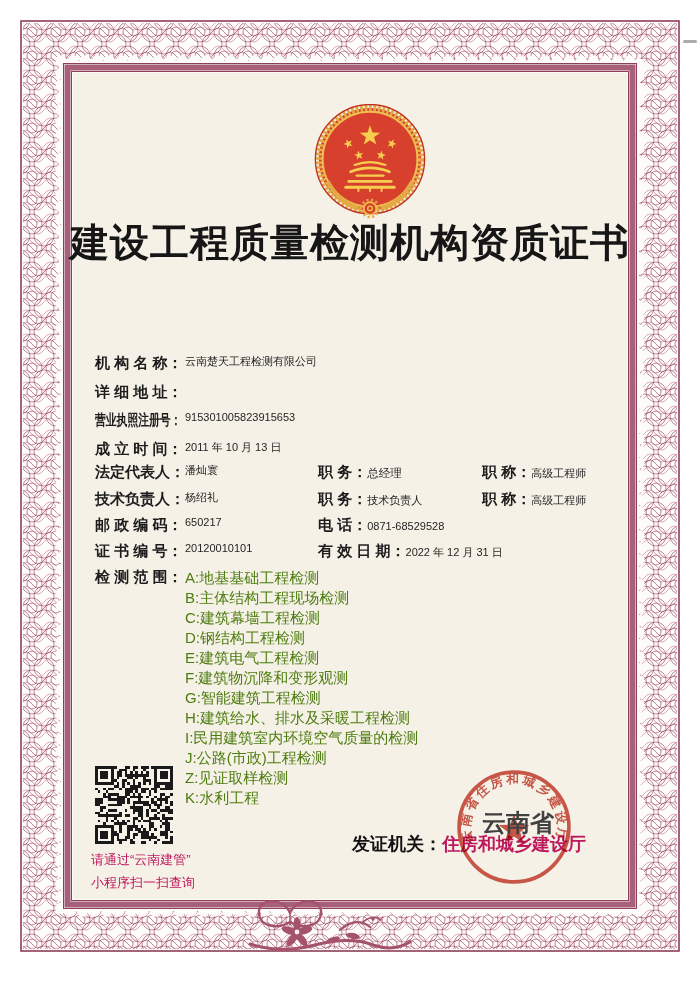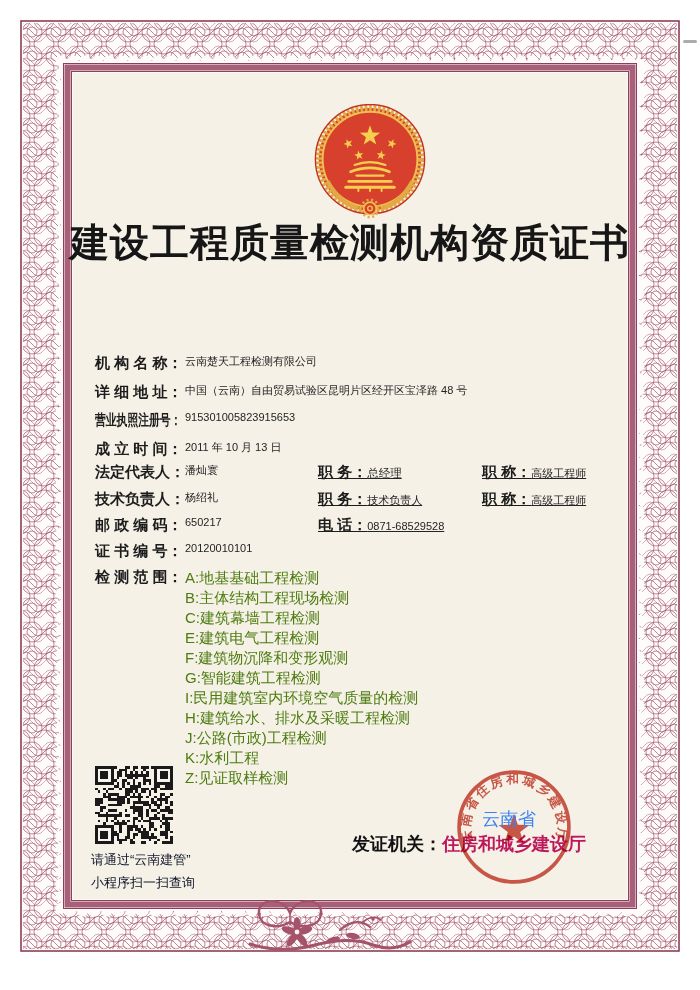--- a/index.html
+++ b/index.html
@@ -8,27 +8,27 @@
   .abs{position:absolute;}
   .cert{position:absolute;left:20px;top:20px;width:660px;height:932px;}
   .frame{position:absolute;left:0;top:0;}
   .content{position:absolute;left:0;top:0;width:660px;height:932px;}
   .title{position:absolute;left:0;top:196px;width:660px;text-align:center;
          font-size:39px;font-weight:900;letter-spacing:1px;color:#161616;margin:0;}
   .lbl{font-weight:bold;color:#1c1c1c;font-size:15px;white-space:nowrap;}
   .val{color:#242424;font-size:11px;white-space:nowrap;}
   .val-sm{font-size:11.5px;}
   .condensed{display:inline-block;transform:scaleX(0.72);transform-origin:left center;}
-  .pair .lbl,.pair .val{display:inline;text-decoration:underline;}
+  .pair .lbl,.pair .val{display:inline;}
   .scope-item{font-size:15px;color:#4d7c0f;line-height:20px;white-space:nowrap;}
-  .qr-caption{font-size:13px;color:#0f172a;white-space:nowrap;}
+  .qr-caption{font-size:13px;color:#be185d;white-space:nowrap;}
   .footer-lbl{font-weight:bold;font-size:18px;color:#111;white-space:nowrap;}
   .footer-val{font-weight:bold;font-size:18px;color:#be185d;font-family:Liberation Mono, monospace;}
   .footer-val-num{font-size:16.5px;}
-  .province{font-weight:normal;font-size:18px;color:#3b82f6;z-index:6;}
+  .province{font-weight:bold;font-size:24px;color:#404040;z-index:6;}
   .seal{mix-blend-mode:multiply;opacity:0.82;z-index:5;}
   .artifact-dash{position:absolute;left:683px;top:40px;width:14px;height:3px;
                  background:#8f8f8f;border-radius:2px;opacity:.75;}
 </style>
 </head>
 <body>
 
 <svg width="0" height="0" style="position:absolute" aria-hidden="true">
   <defs>
     <path id="star" d="M0,-1 L0.235,-0.324 L0.951,-0.309 L0.38,0.124 L0.588,0.809 L0,0.4 L-0.588,0.809 L-0.38,0.124 L-0.951,-0.309 L-0.235,-0.324 Z"></path>
@@ -91,21 +91,20 @@
         <circle cx="60" cy="108" r="6.5" fill="#d8402e" stroke="#f0c050" stroke-width="1.8"></circle>
         <circle cx="60" cy="108" r="2.4" fill="none" stroke="#f0c050" stroke-width="1.4"></circle>
       </svg>
 
       <h1 class="title">建设工程质量检测机构资质证书</h1>
 
       <span class="abs lbl" style="left:75px;top:334px">机 构 名 称：</span>
       <span class="abs val" style="left:165px;top:334px">云南楚天工程检测有限公司</span>
 
       <span class="abs lbl" style="left:75px;top:363px">详 细 地 址：</span>
-      <span class="abs val" style="left:165px;top:363px">中国（云南）自由贸易试验区昆明片区经开区宝泽路 48 号</span>
 
       <span class="abs lbl condensed" style="left:75px;top:391px">营业执照注册号：</span>
       <span class="abs val" style="left:165px;top:391px">915301005823915653</span>
 
       <span class="abs lbl" style="left:75px;top:420px">成 立 时 间：</span>
       <span class="abs val" style="left:165px;top:420px">2011 年 10 月 13 日</span>
 
       <span class="abs lbl" style="left:75px;top:443px">法定代表人：</span>
       <span class="abs val" style="left:165px;top:443px">潘灿寰</span>
       <span class="abs pair" style="left:298px;top:443px">
@@ -125,34 +124,38 @@
       </span>
 
       <span class="abs lbl" style="left:75px;top:496px">邮 政 编 码：</span>
       <span class="abs val" style="left:165px;top:496px">650217</span>
       <span class="abs pair" style="left:298px;top:496px">
         <span class="lbl">电 话：</span><span class="val">0871-68529528</span>
       </span>
 
       <span class="abs lbl" style="left:75px;top:522px">证 书 编 号：</span>
       <span class="abs val" style="left:165px;top:522px">20120010101</span>
+      <span class="abs pair" style="left:298px;top:522px">
+        <span class="lbl">有 效 日 期：</span><span class="val">2022 年 12 月 31 日</span>
+      </span>
 
       <span class="abs lbl" style="left:75px;top:548px">检 测 范 围：</span>
       <div class="abs" style="left:165px;top:548px">
         <div class="scope-item">A:地基基础工程检测</div>
         <div class="scope-item">B:主体结构工程现场检测</div>
         <div class="scope-item">C:建筑幕墙工程检测</div>
+        <div class="scope-item">D:钢结构工程检测</div>
         <div class="scope-item">E:建筑电气工程检测</div>
         <div class="scope-item">F:建筑物沉降和变形观测</div>
         <div class="scope-item">G:智能建筑工程检测</div>
+        <div class="scope-item">H:建筑给水、排水及采暖工程检测</div>
         <div class="scope-item">I:民用建筑室内环境空气质量的检测</div>
-        <div class="scope-item">H:建筑给水、排水及采暖工程检测</div>
         <div class="scope-item">J:公路(市政)工程检测</div>
+        <div class="scope-item">Z:见证取样检测</div>
         <div class="scope-item">K:水利工程</div>
-        <div class="scope-item">Z:见证取样检测</div>
       </div>
 
       <svg id="qr" class="abs" style="left:75px;top:746px;shape-rendering:crispEdges" width="78" height="78" viewBox="0 0 29 29">
           <g fill="#1a1a1a">
             <rect x="7" y="0" width="1" height="1"></rect>
             <rect x="11" y="0" width="1" height="1"></rect>
             <rect x="12" y="0" width="1" height="1"></rect>
             <rect x="14" y="0" width="1" height="1"></rect>
             <rect x="15" y="0" width="1" height="1"></rect>
             <rect x="17" y="0" width="1" height="1"></rect>

